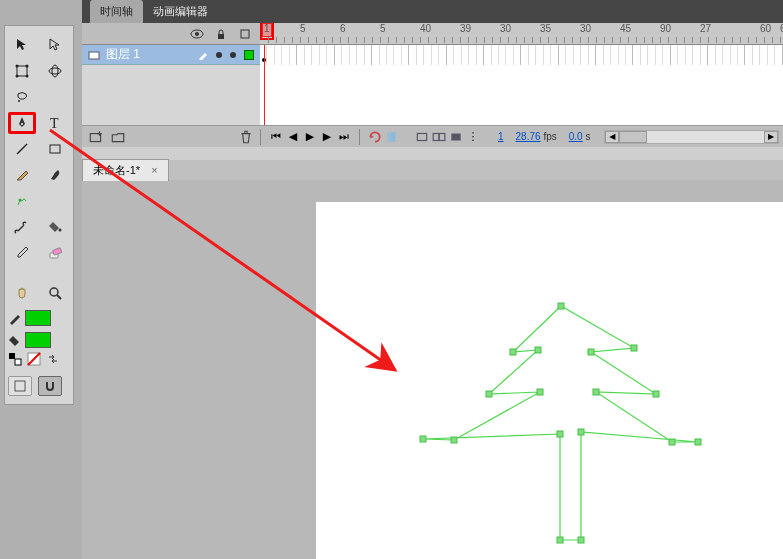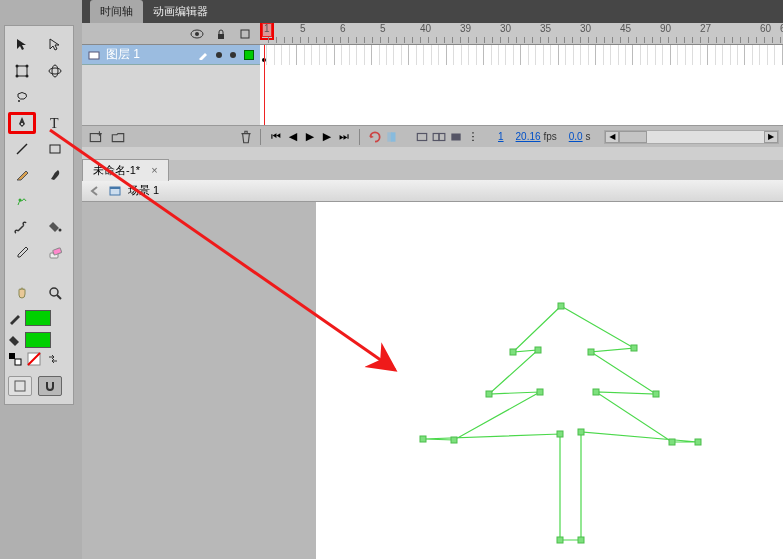--- a/index.html
+++ b/index.html
@@ -502,47 +502,37 @@
         </div>
       <div class="pc">
           <svg viewBox="0 0 12 12">
             <rect x="2" y="3" width="8" height="6" fill="#556"></rect>
           </svg>
         </div>
       <div class="pc">⋮</div>
     </div>
     <div class="status-seg">
       <span class="status-link">1</span>
-      <span><span class="status-link">20.16</span> <span>fps</span></span>
+      <span><span class="status-link">28.76</span> <span>fps</span></span>
       <span><span class="status-link">0.0</span> <span>s</span></span>
     </div>
     <div class="scrollbar-h">
       <div class="sbtn" style="left:0">◀</div>
       <div class="thumb"></div>
       <div class="sbtn" style="right:0">▶</div>
     </div>
   </div>
 </div>
 
 <div class="doc-area">
   <div class="doc-tabs">
     <div class="doc-tab">
       <span>未命名-1*</span>
       <span style="margin-left:8px;color:#666;cursor:pointer">×</span>
     </div>
-  </div>
-  <div class="crumbs">
-    <svg class="crumb-ico" viewBox="0 0 14 14">
-        <path d="M9 3 L4 7 L9 11" fill="none" stroke="#888" stroke-width="2"></path>
-      </svg>
-    <svg class="crumb-ico" viewBox="0 0 14 14">
-        <rect x="2" y="3" width="10" height="8" fill="#cde" stroke="#47a"></rect>
-        <rect x="2" y="3" width="10" height="2" fill="#47a"></rect>
-      </svg>
-    <span>场景 1</span>
   </div>
   <div class="stage-wrap">
     <div class="gray-gutter"></div>
     <div class="stage">
 
       <svg class="tree-svg" width="460" height="360" viewBox="0 0 460 360">
         <g stroke="#4bd84b" stroke-width="1.2" fill="none">
 
           <path d="M 245 104 L 197 150 L 222 148 L 173 192 L 224 190 L 138 238 L 107 237 L 244 232 L 244 338 L 265 338 L 265 230 L 382 240 L 356 240 L 280 190 L 340 192 L 275 150 L 318 146 Z"></path>
         </g>

